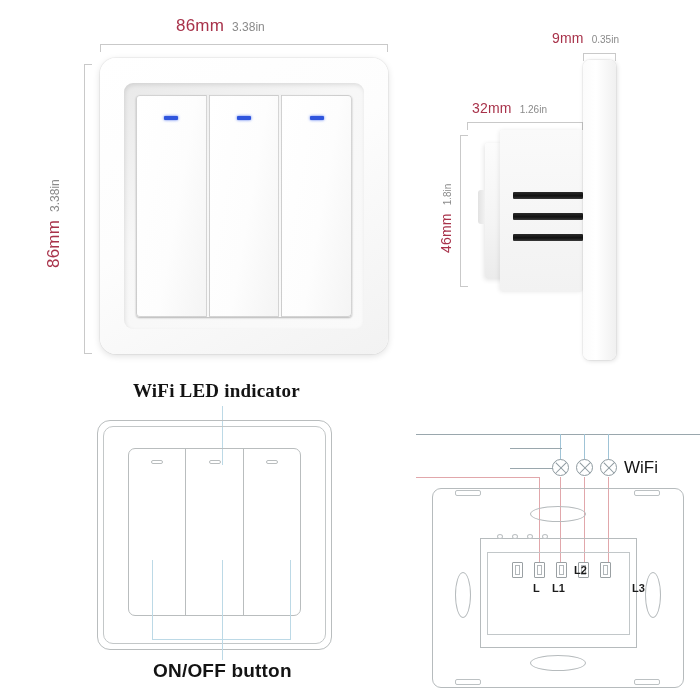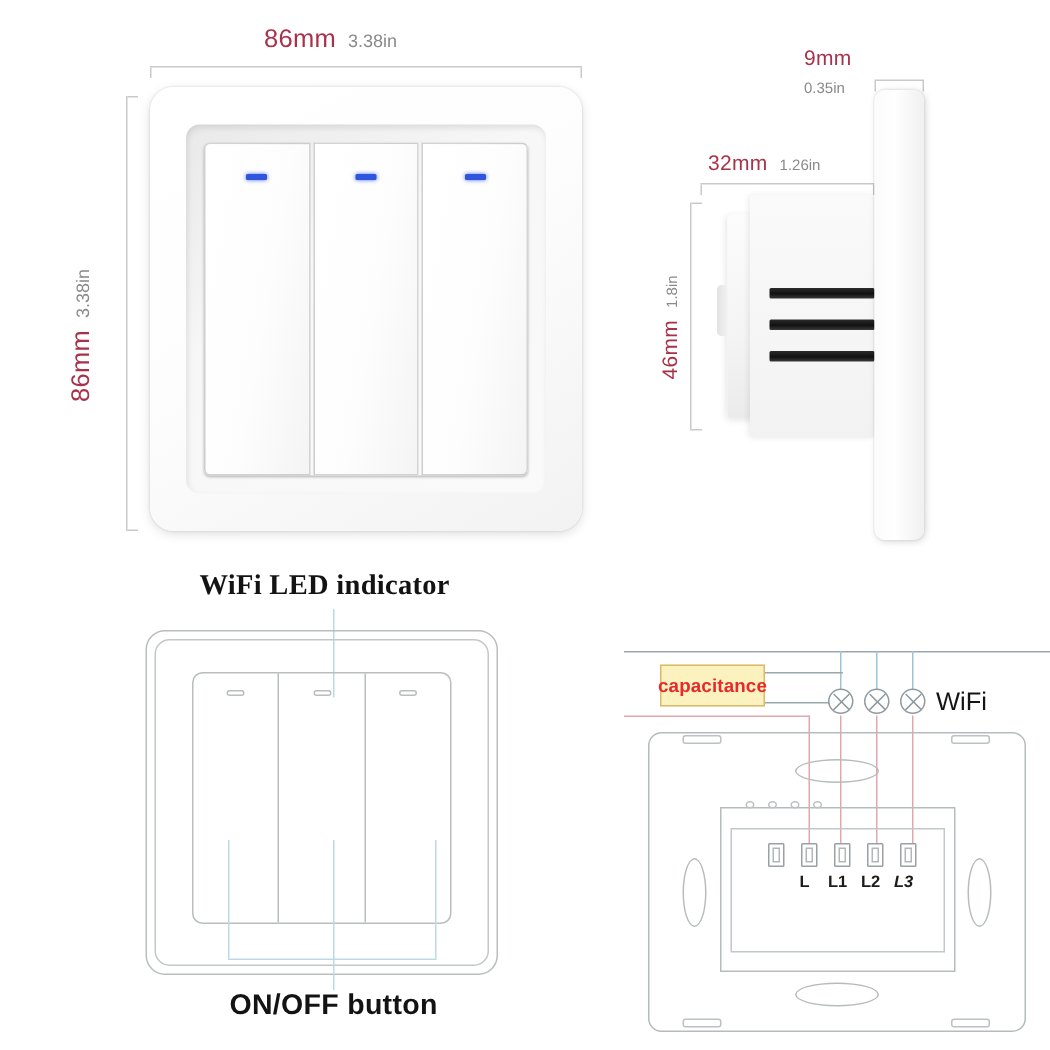--- a/index.html
+++ b/index.html
@@ -203,21 +203,21 @@
         </div>
         <div class="key">
           <div class="led"></div>
         </div>
       </div>
     </div>
   </div>
 
   <div>
 
-    <div class="dimrow" style="left:536px; top:30px;flex-direction:column;">
+    <div class="dimrow" style="left:552px; top:30px;">
       <span class="dim-mm sm">9mm</span>
       <span class="dim-in sm">0.35in</span>
     </div>
     <div class="brk-h" style="left:583px; top:53px; width:33px;"></div>
 
     <div class="dimrow" style="left:472px; top:100px;">
       <span class="dim-mm sm">32mm</span>
       <span class="dim-in sm">1.26in</span>
     </div>
     <div class="brk-h" style="left:467px; top:122px; width:116px;"></div>
@@ -269,23 +269,20 @@
   </div>
 
   <div class="wire-box" style="left:0; top:0; width:700px; height:700px;">
 
     <div class="w-gray-h" style="left:416px; top:434px; width:284px;"></div>
 
     <div class="w-blue-v" style="left:560px; top:434px; height:34px;"></div>
     <div class="w-blue-v" style="left:584px; top:434px; height:34px;"></div>
     <div class="w-blue-v" style="left:608px; top:434px; height:34px;"></div>
 
-    <div class="cap-box" style="left:440px; top:443px; width:70px; height:28px;">
-      <span>capacitance</span>
-    </div>
     <div class="w-gray-h" style="left:510px; top:448px; width:52px;"></div>
     <div class="w-gray-h" style="left:510px; top:468px; width:52px;"></div>
     <div class="w-red-h" style="left:416px; top:477px; width:124px;"></div>
     <div class="w-red-v" style="left:539px; top:477px; height:100px;"></div>
 
     <div class="bulb" style="left:552px; top:459px;"></div>
     <div class="bulb" style="left:576px; top:459px;"></div>
     <div class="bulb" style="left:600px; top:459px;"></div>
     <div class="bulb-label" style="left:624px; top:458px;">WiFi</div>
 
@@ -314,17 +311,17 @@
     <div class="bb-dot" style="left:542px; top:534px;"></div>
 
     <div class="term" style="left:512px; top:562px;"></div>
     <div class="term" style="left:534px; top:562px;"></div>
     <div class="term" style="left:556px; top:562px;"></div>
     <div class="term" style="left:578px; top:562px;"></div>
     <div class="term" style="left:600px; top:562px;"></div>
 
     <div class="term-label" style="left:533px; top:582px;">L</div>
     <div class="term-label" style="left:552px; top:582px;">L1</div>
-    <div class="term-label" style="left:574px; top:582px;">L2</div>
-    <div class="term-label" style="left:596px; top:582px;font-style:italic;">L3</div>
+    <div class="term-label" style="left:574px; top:564px;">L2</div>
+    <div class="term-label" style="left:632px; top:582px;">L3</div>
   </div>
 
 </div>
 
 </body></html>

